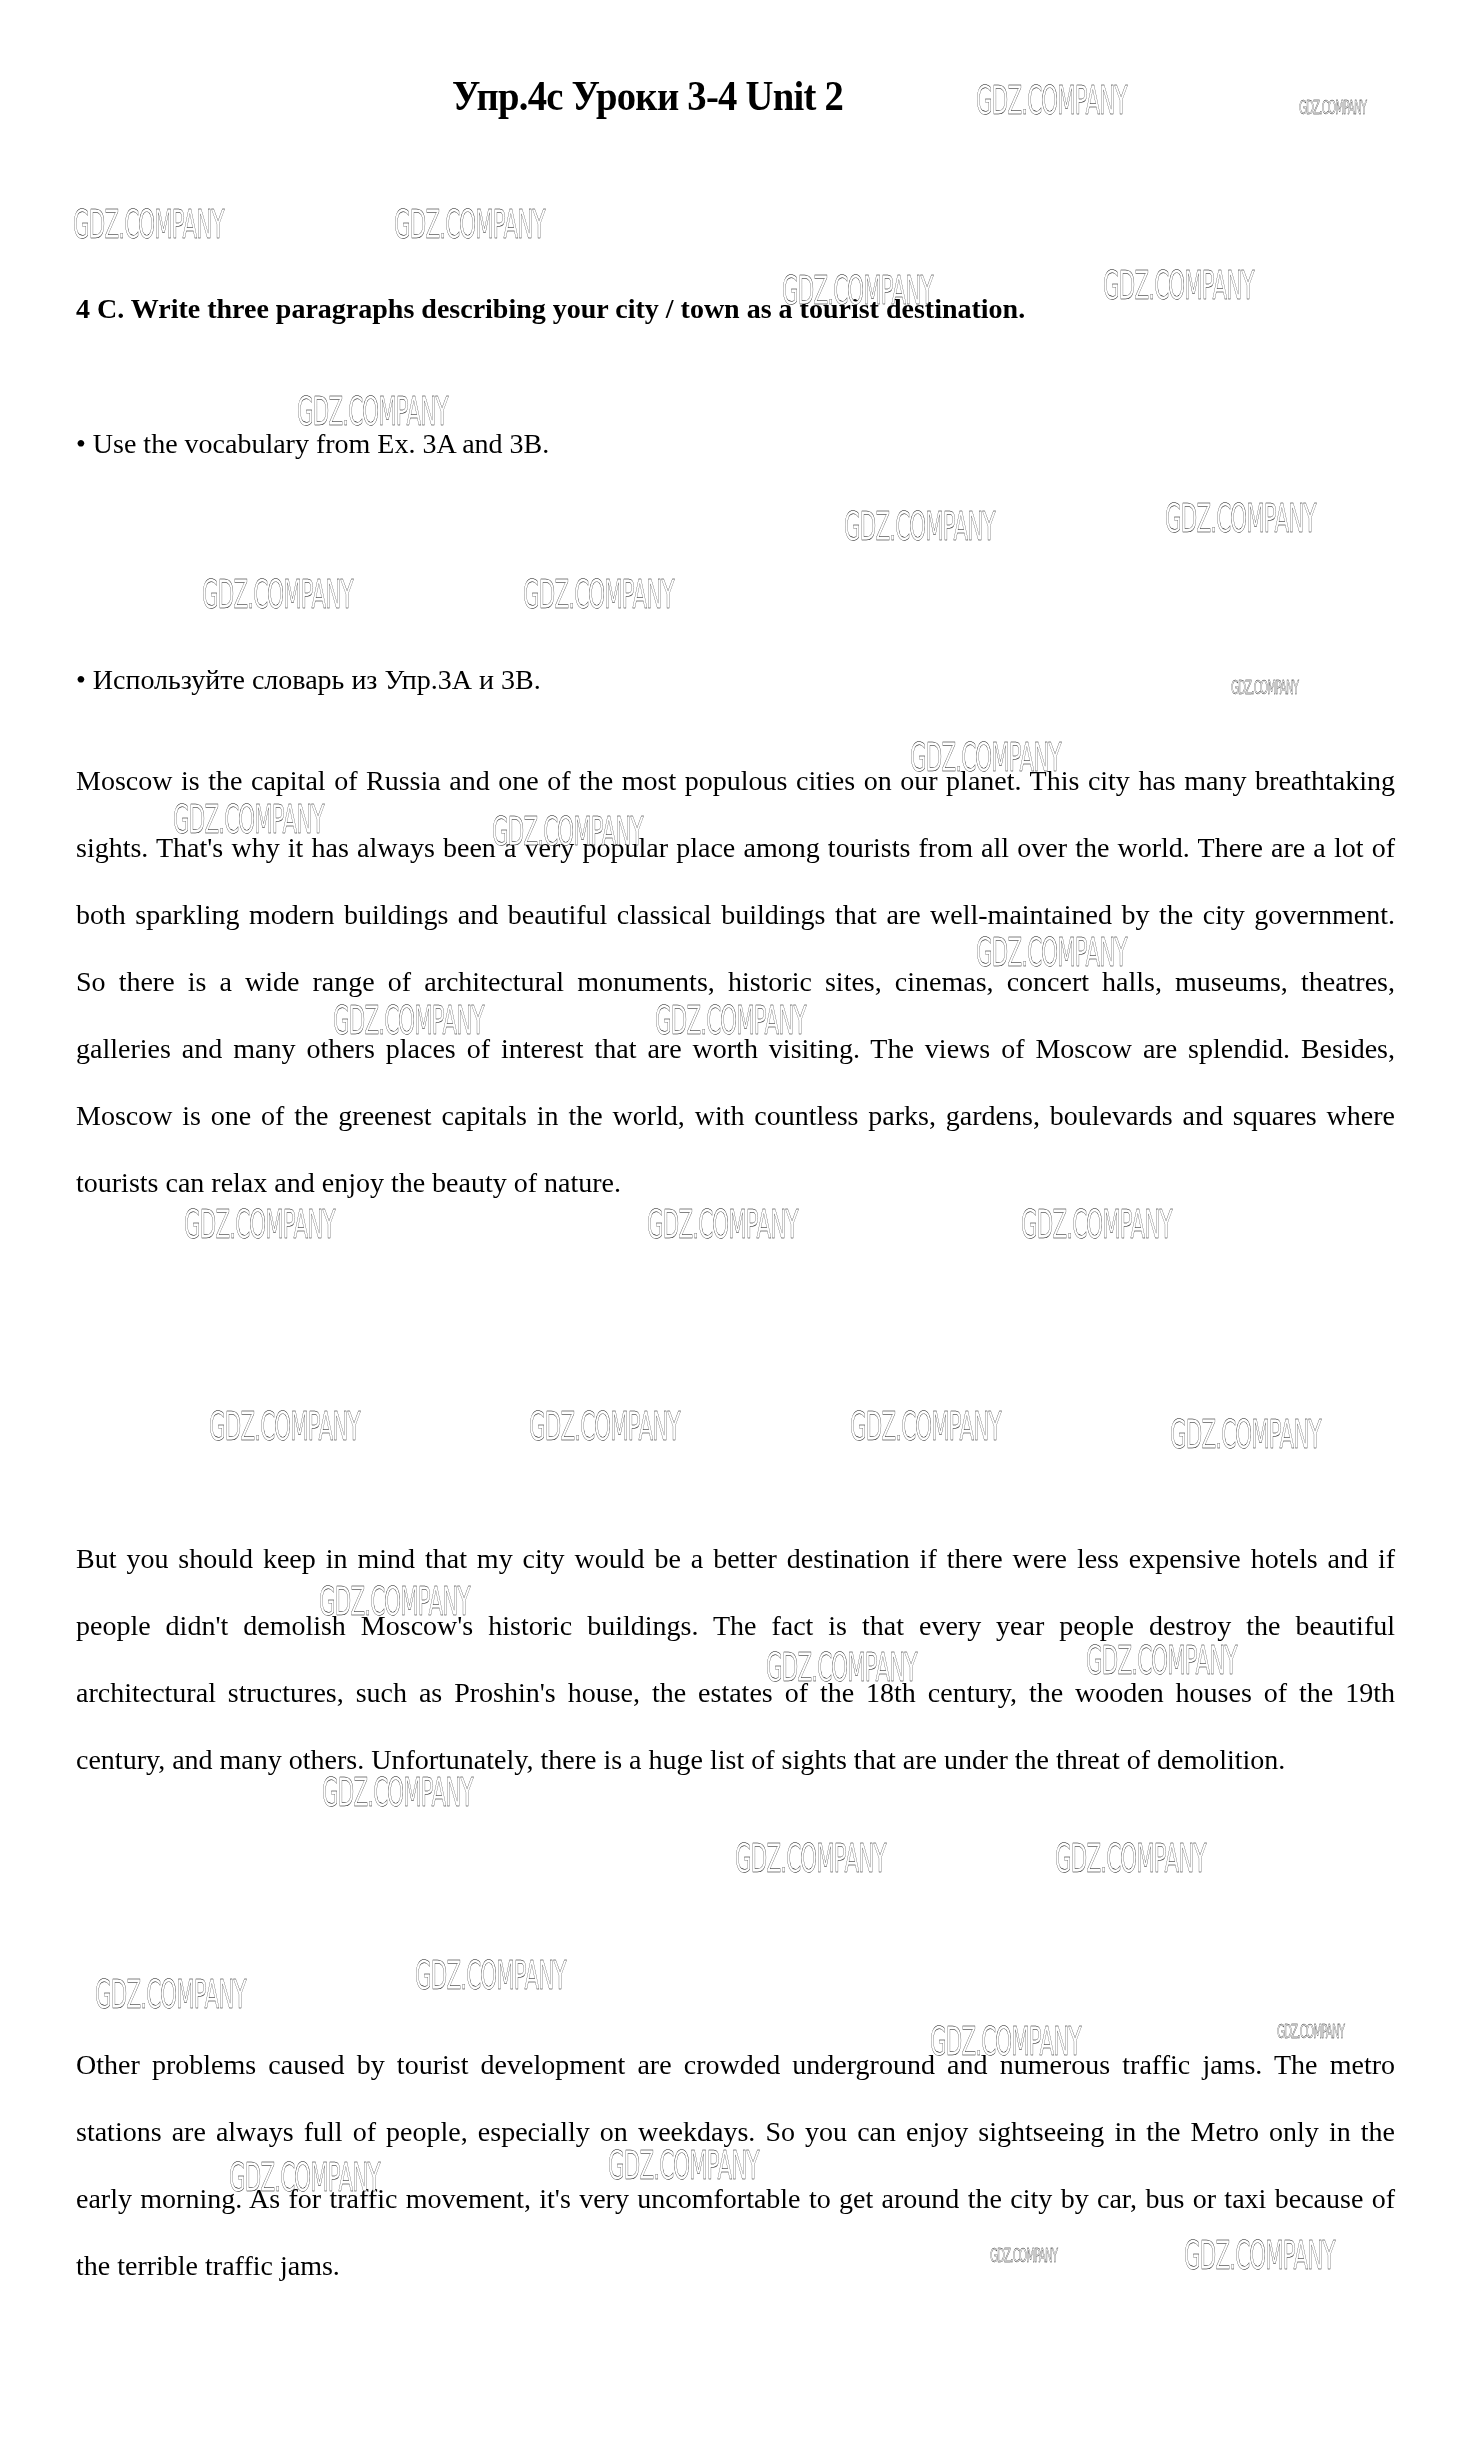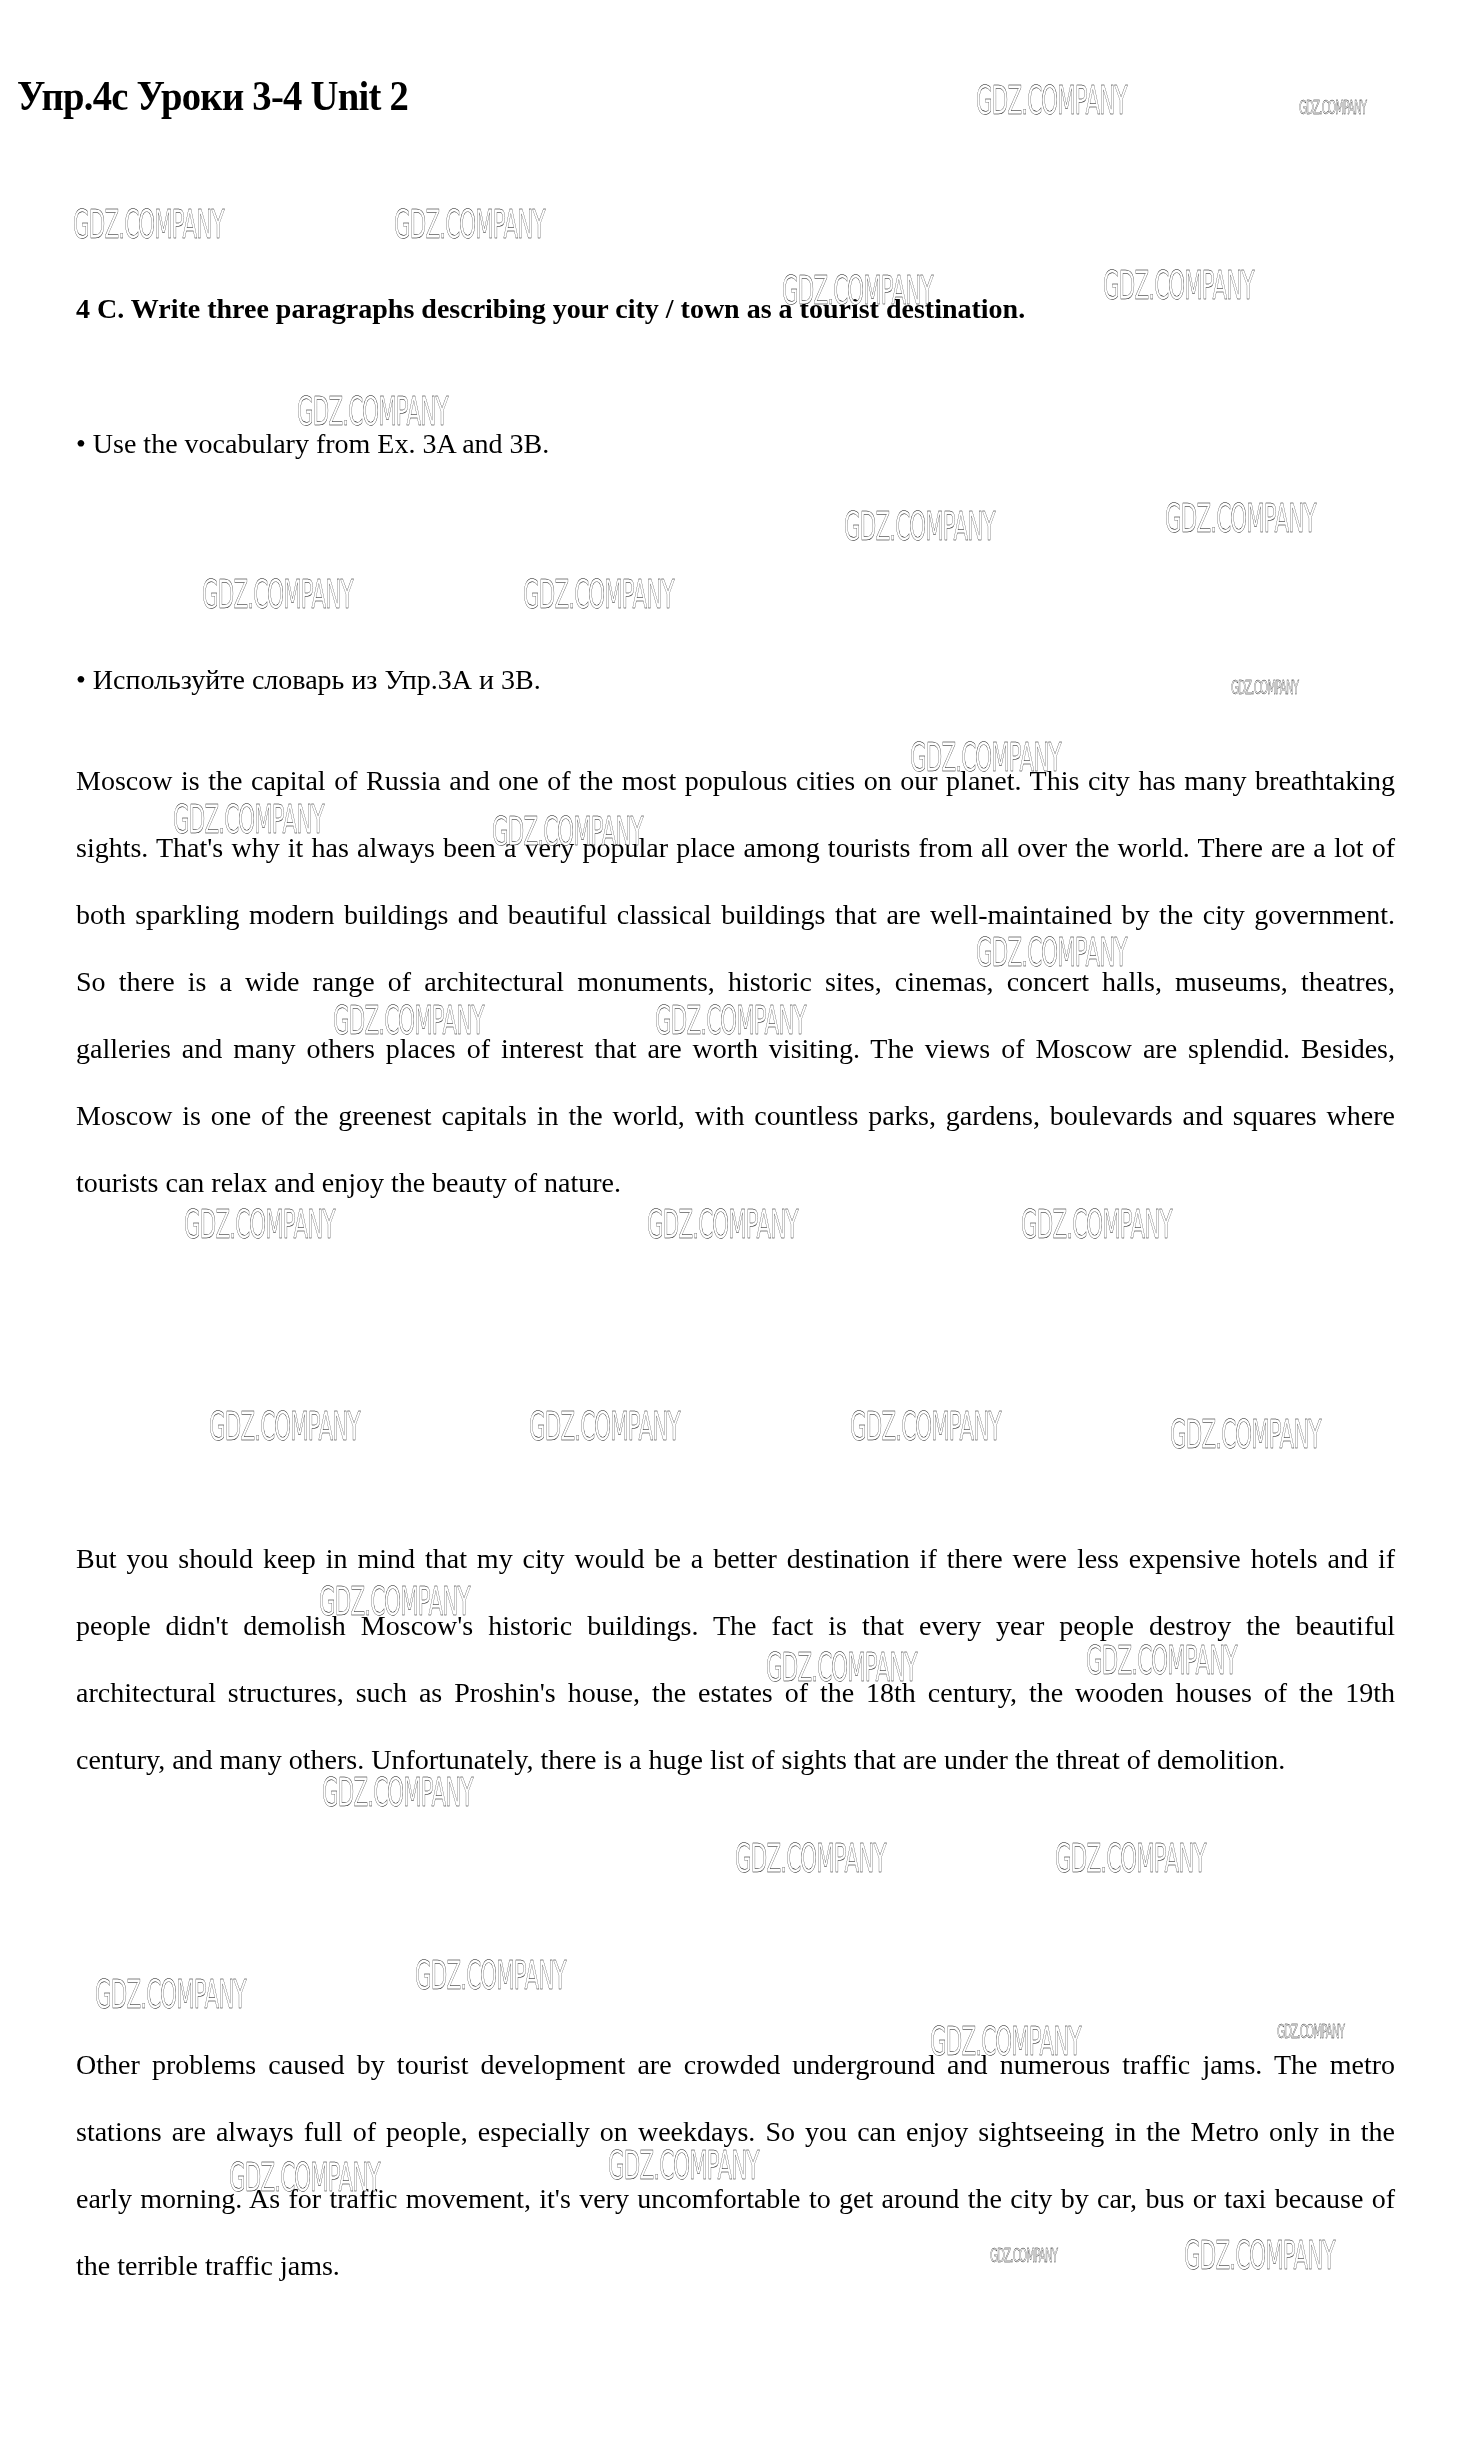--- a/index.html
+++ b/index.html
@@ -1,19 +1,19 @@
 <!DOCTYPE html>
 <html style="font-size:12.4px"><head>
 <meta charset="utf-8">
 <style>
   html, body { margin:0; padding:0; background:#ffffff; }
   body { width:1480px; height:2462px; position:relative; overflow:hidden;
          font-family:"Liberation Serif", serif; color:#000; }
   .page { position:absolute; left:0; top:0; width:1480px; height:2462px; }
-  .title { position:absolute; top:72px; left:0; width:1296px; text-align:left;
+  .title { position:absolute; top:72px; left:0; width:1296px; text-align:center;
            font-weight:bold; font-size:42px; letter-spacing:-0.8px; }
   .title span { display:inline-block; transform:scaleX(0.92); }
   .block { position:absolute; left:76px; width:1319px; font-size:28px; line-height:67px;
            text-align:justify; }
   .bold { font-weight:bold; }
   .wm { position:absolute; font-family:"DejaVu Sans", sans-serif; color:#000;
         font-weight:normal; letter-spacing:-1.6px; transform:scaleX(0.55); transform-origin:left top;
         white-space:nowrap; -webkit-text-stroke:0.4px #000; color:#fff; }
   .wm.big { font-size:39px; }
   .wm.small { font-size:18.7px; }

